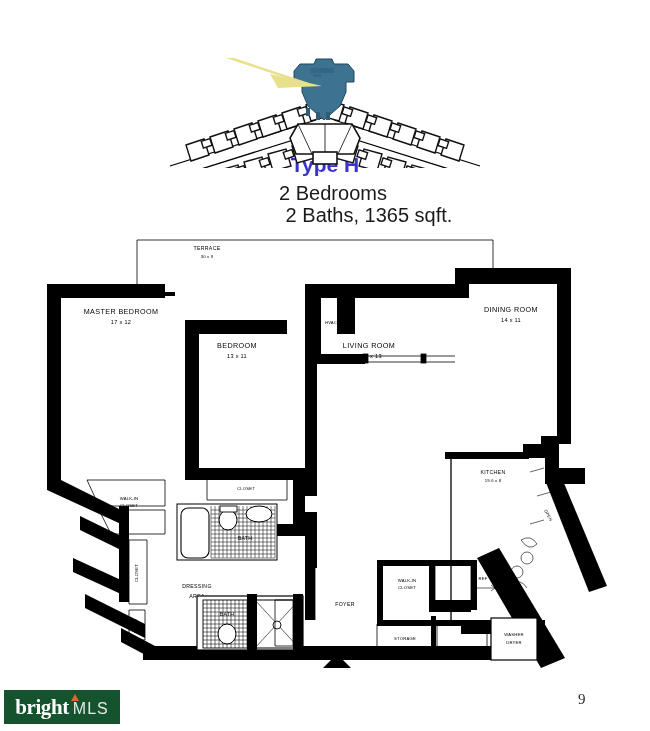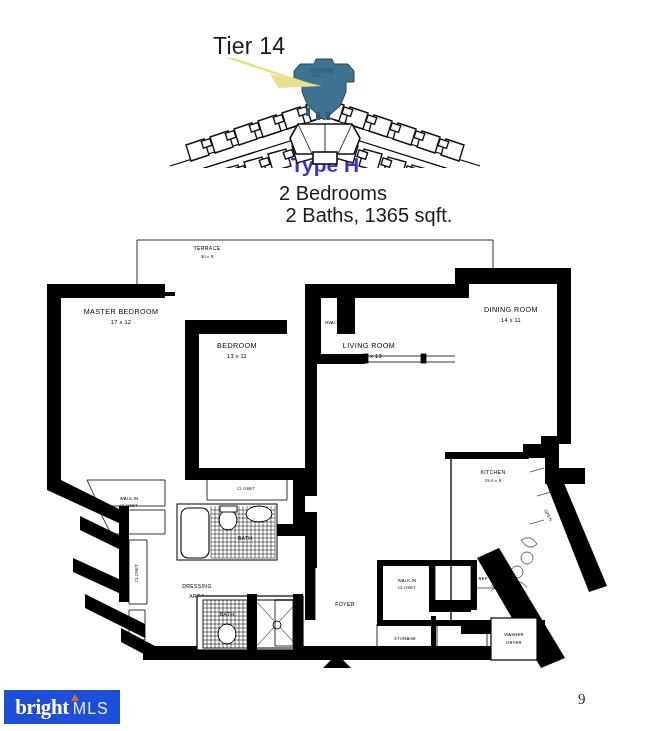--- a/index.html
+++ b/index.html
@@ -70,21 +70,21 @@
     top: 228px;
   }
 
   
   .watermark {
     position: absolute;
     left: 4px;
     top: 690px;
     width: 116px;
     height: 34px;
-    background: #1d4ed8;
+    background: #14532d;
     display: flex;
     align-items: center;
     justify-content: center;
   }
   .wm-inner {
     position: relative;
     display: flex;
     align-items: baseline;
     color: #ffffff;
   }
@@ -132,21 +132,20 @@
   .thin2 { stroke: #000; stroke-width: 1.3; fill: none; }
   .hair { stroke: #000; stroke-width: 0.6; fill: none; }
   .sp-unit { fill: #ffffff; stroke: #111; stroke-width: 1.4; }
   .sp-core { fill: #ffffff; stroke: #111; stroke-width: 1.6; }
 </style>
 </head>
 <body>
 
 <div id="page">
 
-  <div class="tier-label">Tier 14</div>
 
   <div class="type-label">Type H</div>
 
   <div class="sub-label sub-1">2 Bedrooms</div>
 
   <div class="sub-label sub-2">2 Baths, 1365 sqft.</div>
 
   <svg id="siteplan" width="430" height="110" viewBox="0 0 430 110">
     <g>
 

